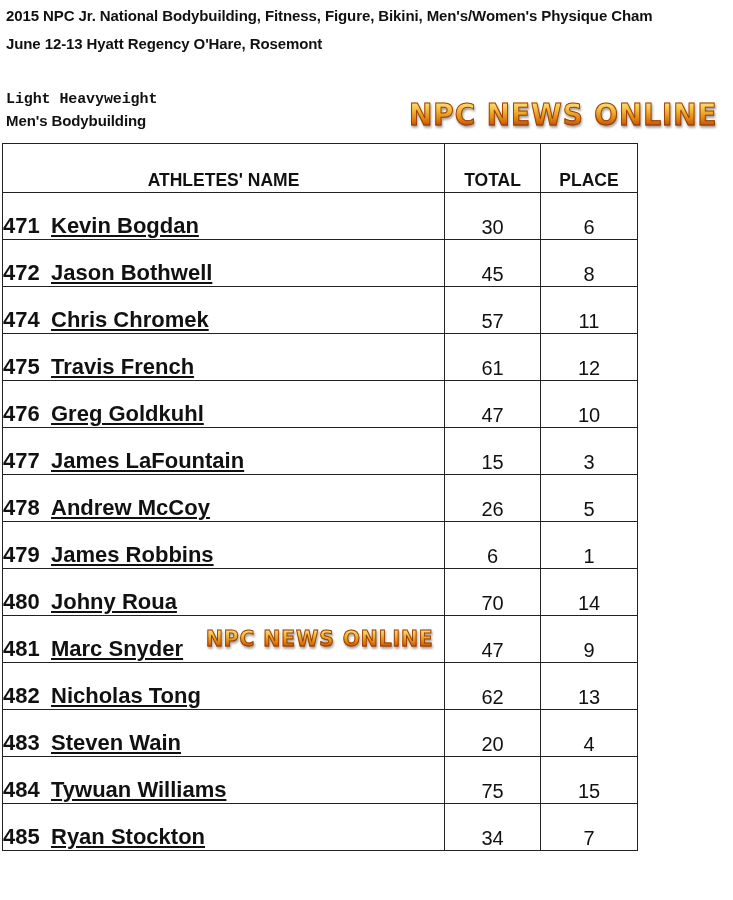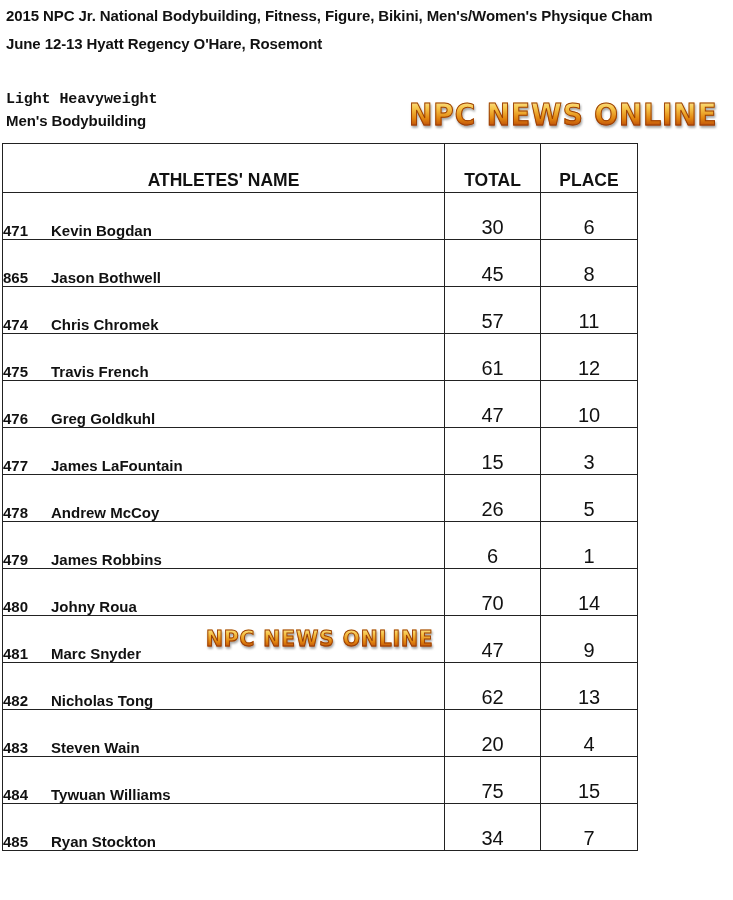--- a/index.html
+++ b/index.html
@@ -73,26 +73,27 @@
       text-align: center;
       padding-bottom: 1px;
     }
     col.c-name { width: 442px; }
     col.c-total { width: 96px; }
     col.c-place { width: 97px; }
     table.results td {
       height: 46px;
     }
     td.name-cell {
-      font-size: 15px;
+      font-size: 22px;
       font-weight: bold;
       padding-left: 24px;
       padding-bottom: 2px;
       white-space: nowrap;
       overflow: visible;
+      text-decoration: underline;
     }
     td.name-cell .num {
       display: inline-block;
       width: 48px;
     }
     td.num-cell {
       text-align: center;
       font-size: 20px;
       padding-bottom: 1px;
     }
@@ -120,21 +121,21 @@
       <th>PLACE</th>
     </tr>
   </thead>
   <tbody>
     <tr>
       <td class="name-cell"><span class="num">471</span><span>Kevin Bogdan</span></td>
       <td class="num-cell">30</td>
       <td class="num-cell">6</td>
     </tr>
     <tr>
-      <td class="name-cell"><span class="num">865</span><span>Jason Bothwell</span></td>
+      <td class="name-cell"><span class="num">472</span><span>Jason Bothwell</span></td>
       <td class="num-cell">45</td>
       <td class="num-cell">8</td>
     </tr>
     <tr>
       <td class="name-cell"><span class="num">474</span><span>Chris Chromek</span></td>
       <td class="num-cell">57</td>
       <td class="num-cell">11</td>
     </tr>
     <tr>
       <td class="name-cell"><span class="num">475</span><span>Travis French</span></td>

